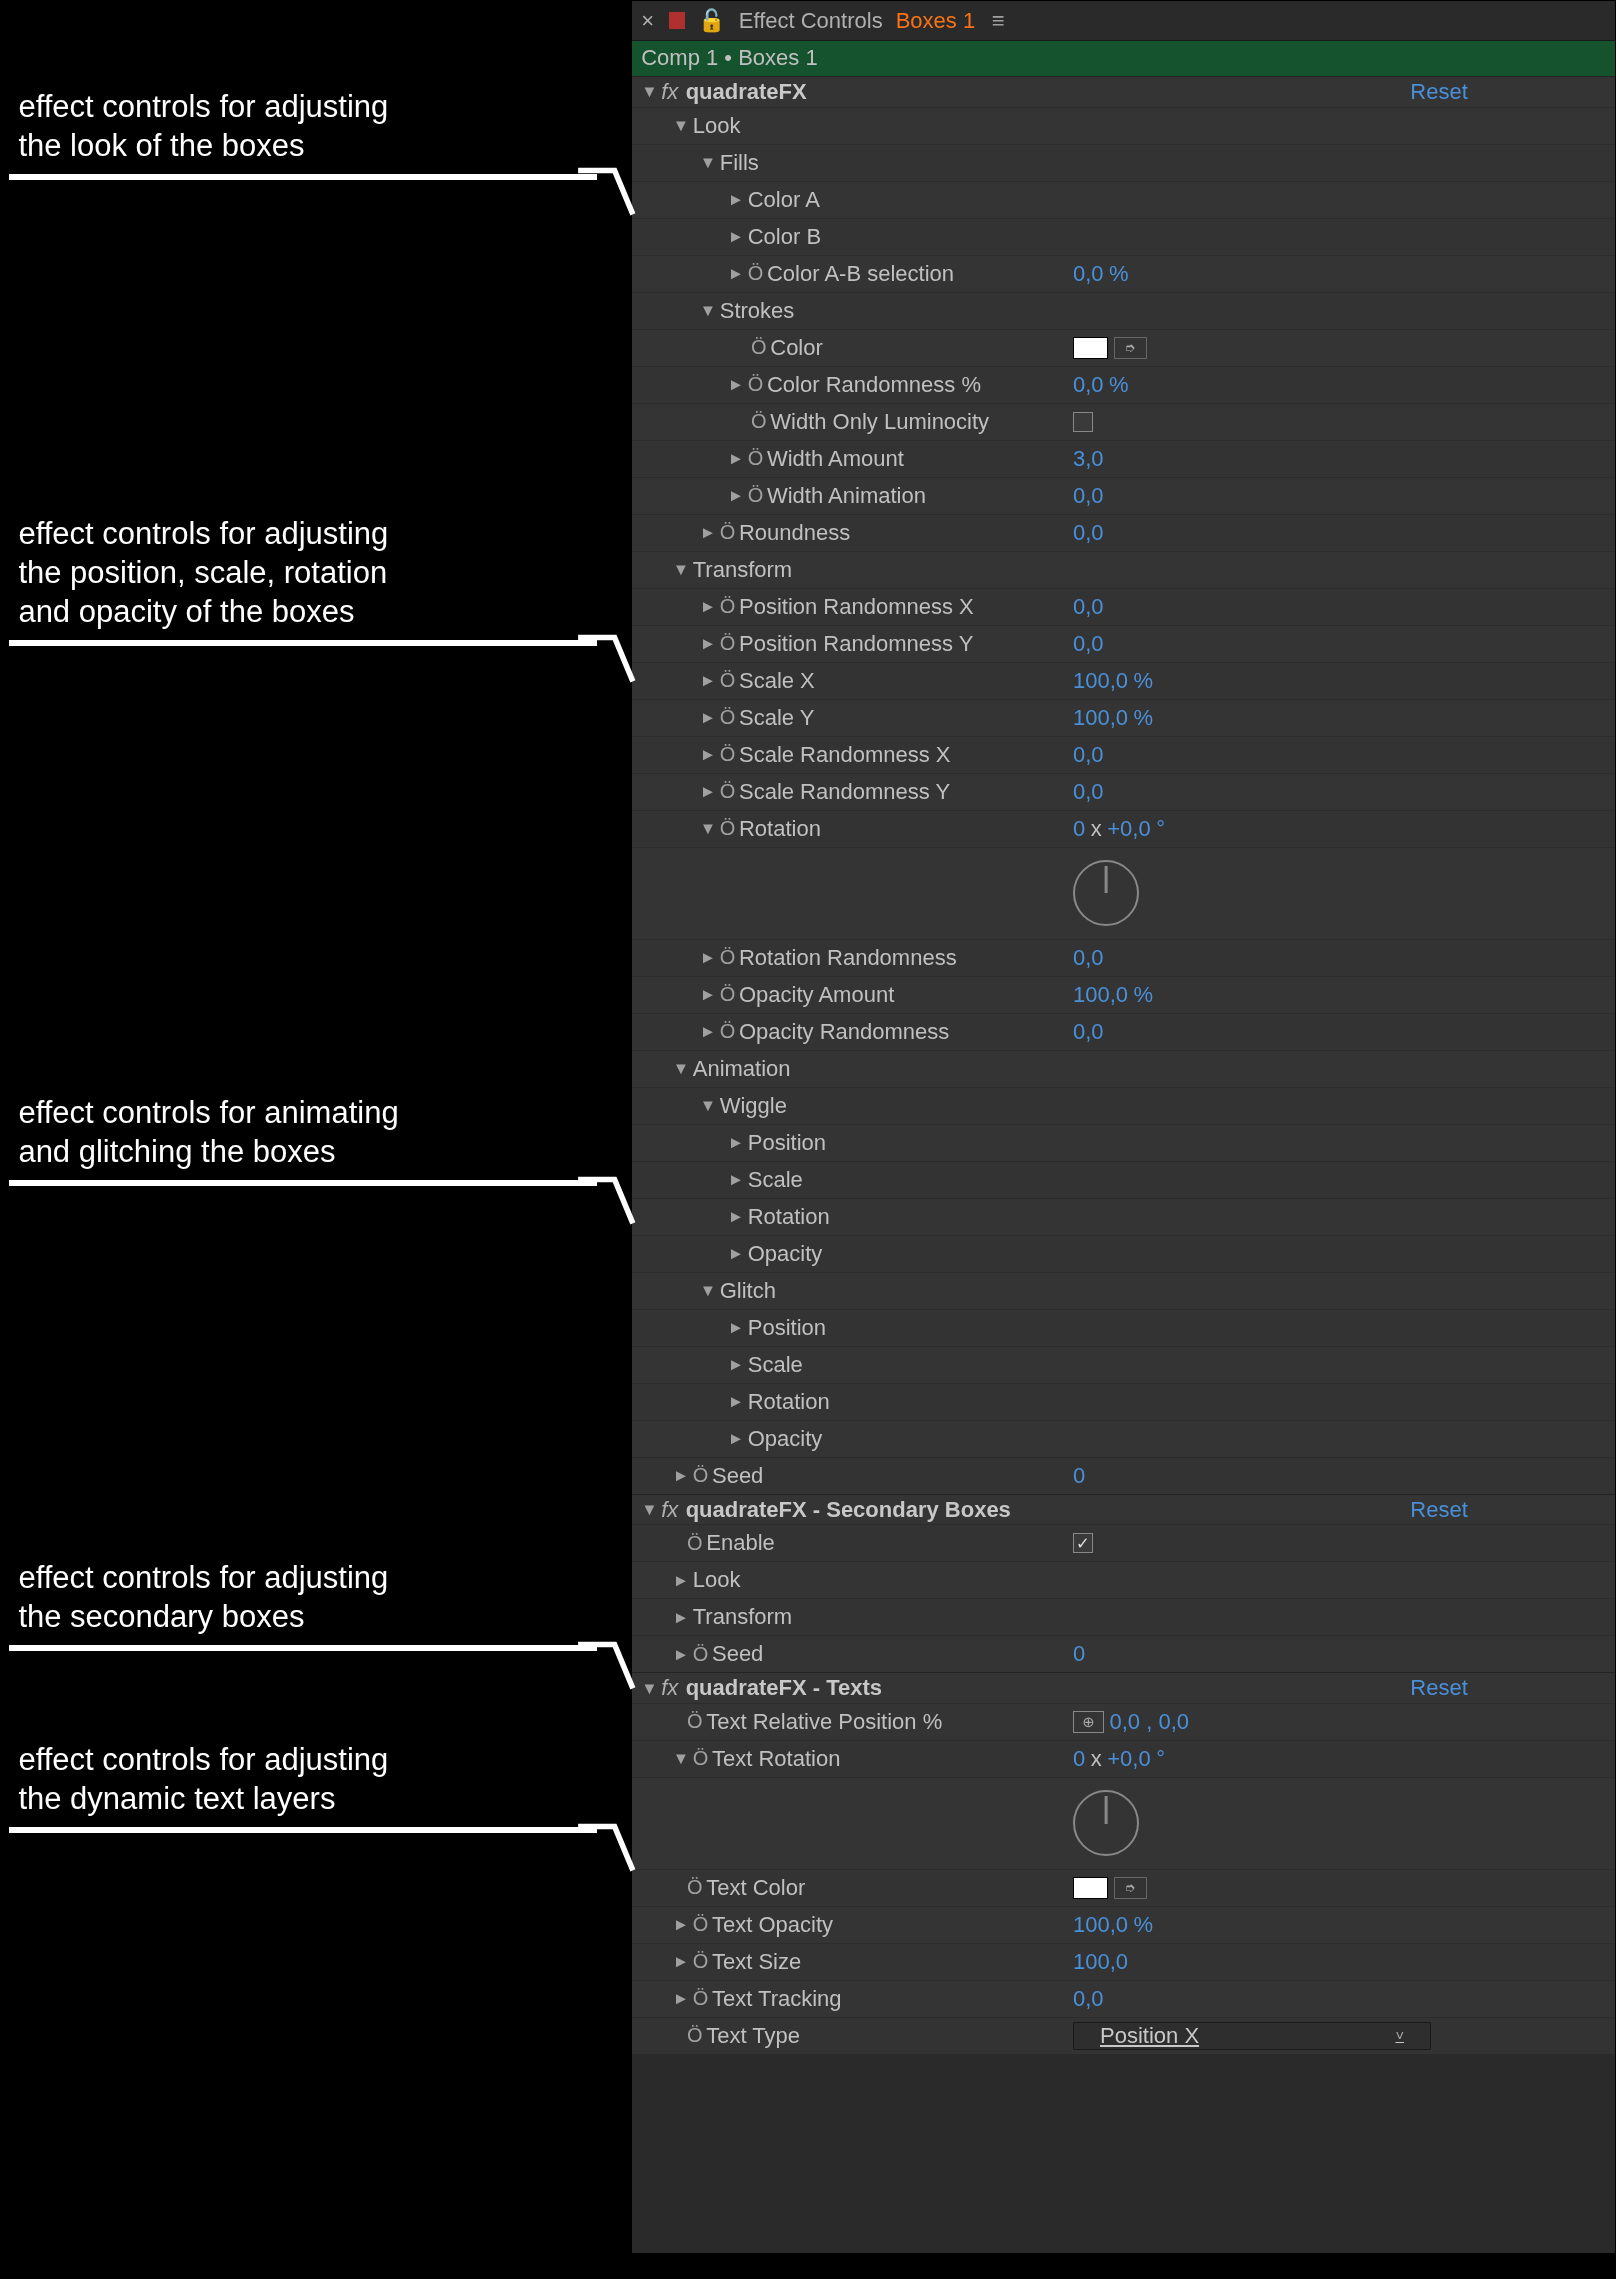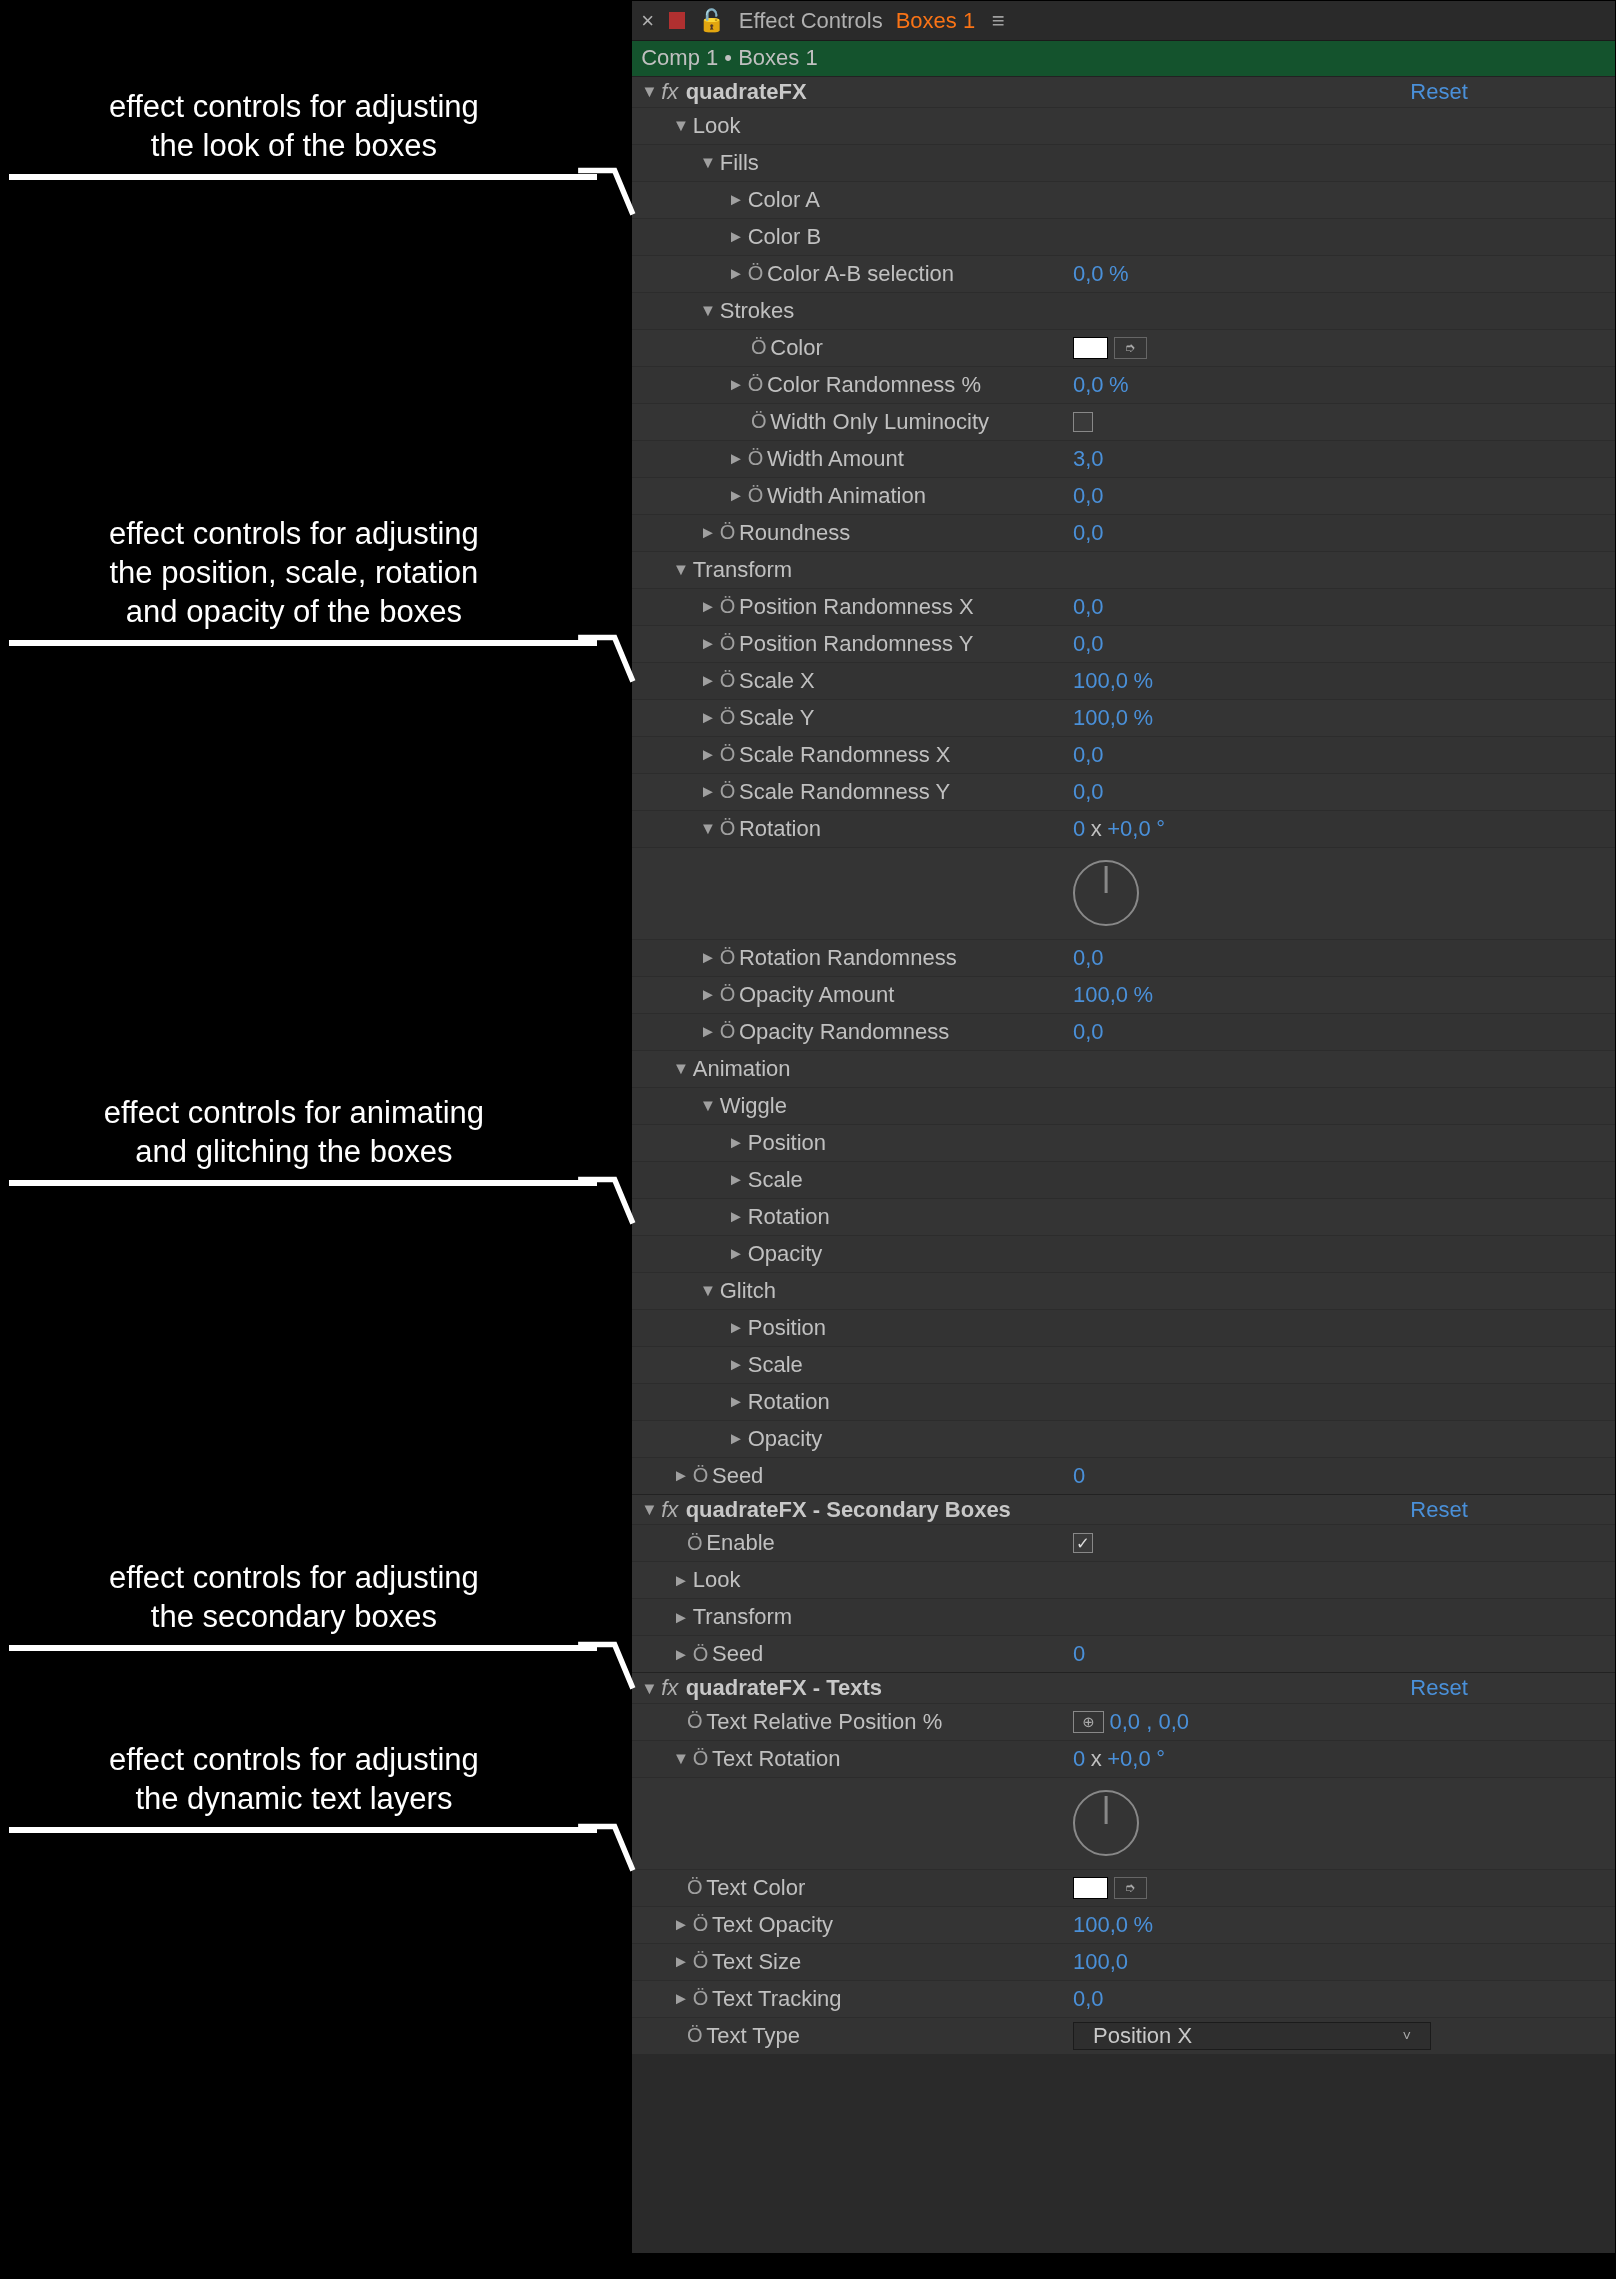--- a/index.html
+++ b/index.html
@@ -103,35 +103,36 @@
     background:#888; transform:translateX(-50%);
   }
   
   .dd {
     flex:1 1 auto;
     max-width:358px;
     height:27.5px;
     background:#2e2e2e;
     border:0.9px solid #1b1b1b;
     display:flex; align-items:center; justify-content:space-between;
-    padding:0 19px;
+    padding:0 26px;
     color:#c8c8c8;
     cursor:pointer;
+    text-decoration:underline;
   }
   .dd .chev { color:#aaa; font-size:14.7px; }
 
   
   .ann {
     position:absolute;
     color:#fff;
     font-family:"Segoe UI Light","Segoe UI", sans-serif;
     font-weight:300;
     font-size:31px;
     line-height:39px;
-    text-align:center;
+    text-align:left;
     width:551px;
   }
   .ann .underline{
     margin-top:9.2px;
     width:588px; height:5.5px; background:#fff;
     margin-left:-9.2px;
   }
   .conn {
     position:absolute; stroke:#fff; stroke-width:6; fill:none;
   }

